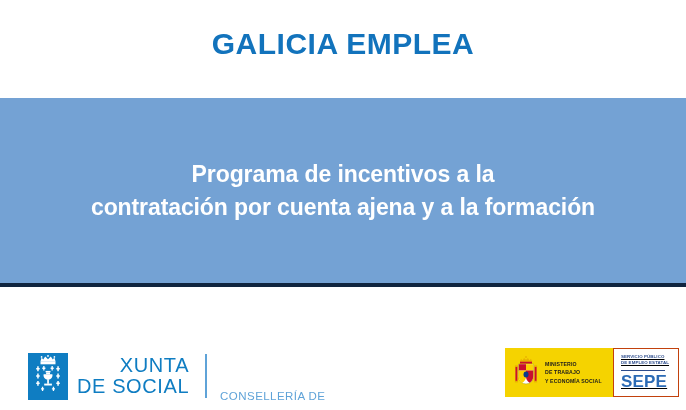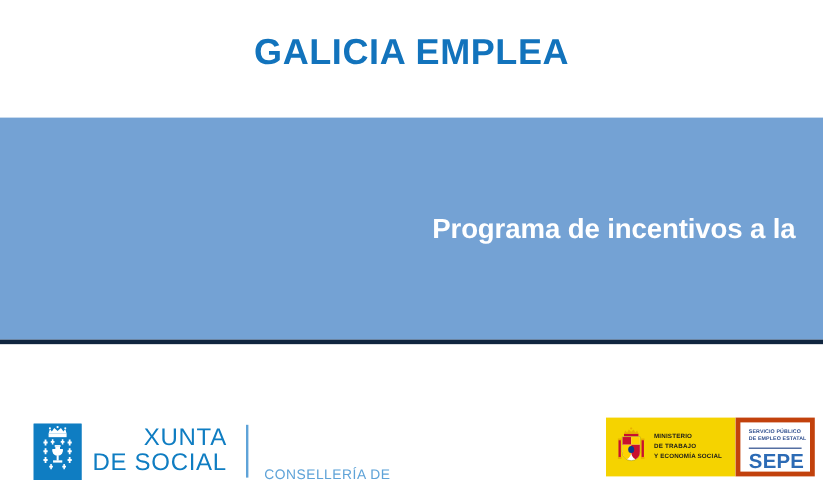--- a/index.html
+++ b/index.html
@@ -45,21 +45,21 @@
     width: 686px;
     height: 185px;
     background: #74A2D4;
     display: flex;
     align-items: center;
     justify-content: center;
     box-sizing: border-box;
   }
   .banner-inner {
     width: 640px;
-    text-align: right;
+    text-align: center;
   }
   .banner-line {
     color: #ffffff;
     font-size: 23px;
     font-weight: bold;
     line-height: 1.42;
     letter-spacing: -0.1px;
     white-space: nowrap;
   }
   .banner-rule {
@@ -156,23 +156,24 @@
     font-size: 5.2px;
     line-height: 1.55;
     letter-spacing: 0.15px;
     font-weight: bold;
   }
   .min-text span { display: block; }
   .sepe {
     width: 66px;
     height: 49px;
     background: #ffffff;
-    border: 4px solid #c2410c;
+    border: 1px solid #c2410c;
     box-sizing: border-box;
     padding: 5px 0 0 7px;
+    text-decoration: underline;
   }
   .sepe-top {
     color: #2C4C8C;
     font-size: 4.4px;
     line-height: 1.45;
     letter-spacing: 0.1px;
     font-weight: bold;
   }
   .sepe-top span { display: block; }
   .sepe-rule {
@@ -192,20 +193,21 @@
 </head>
 <body>
 
 <div class="title-area">
   <div class="main-title">GALICIA EMPLEA</div>
 </div>
 
 <div class="banner">
   <div class="banner-inner">
     <div class="banner-line">Programa de incentivos a la</div>
+    <div class="banner-line">contratación por cuenta ajena y a la formación</div>
   </div>
 </div>
 <div class="banner-rule"></div>
 
 <div class="footer">
 
   <div class="xunta-block">
 
     <div class="xunta-emblem">
       <svg width="40" height="47" viewBox="0 0 40 47" aria-hidden="true">

